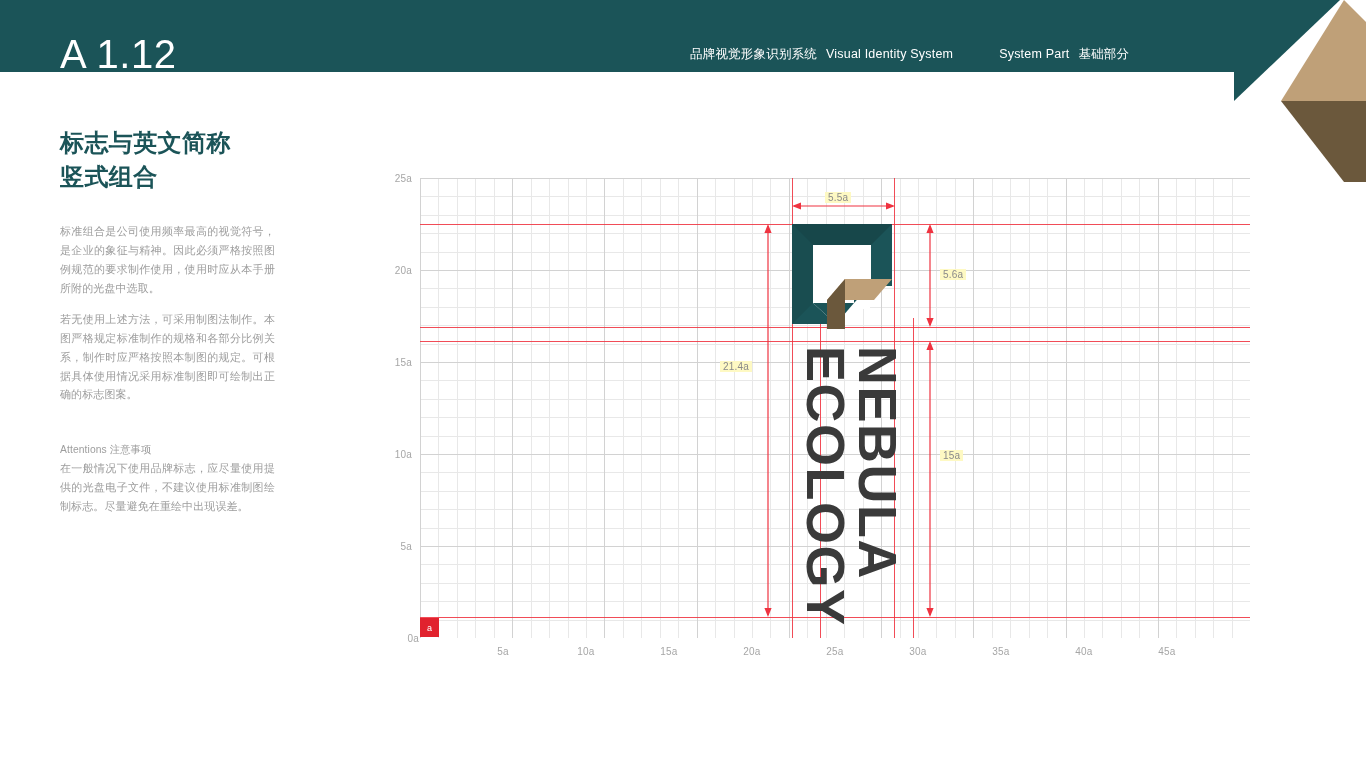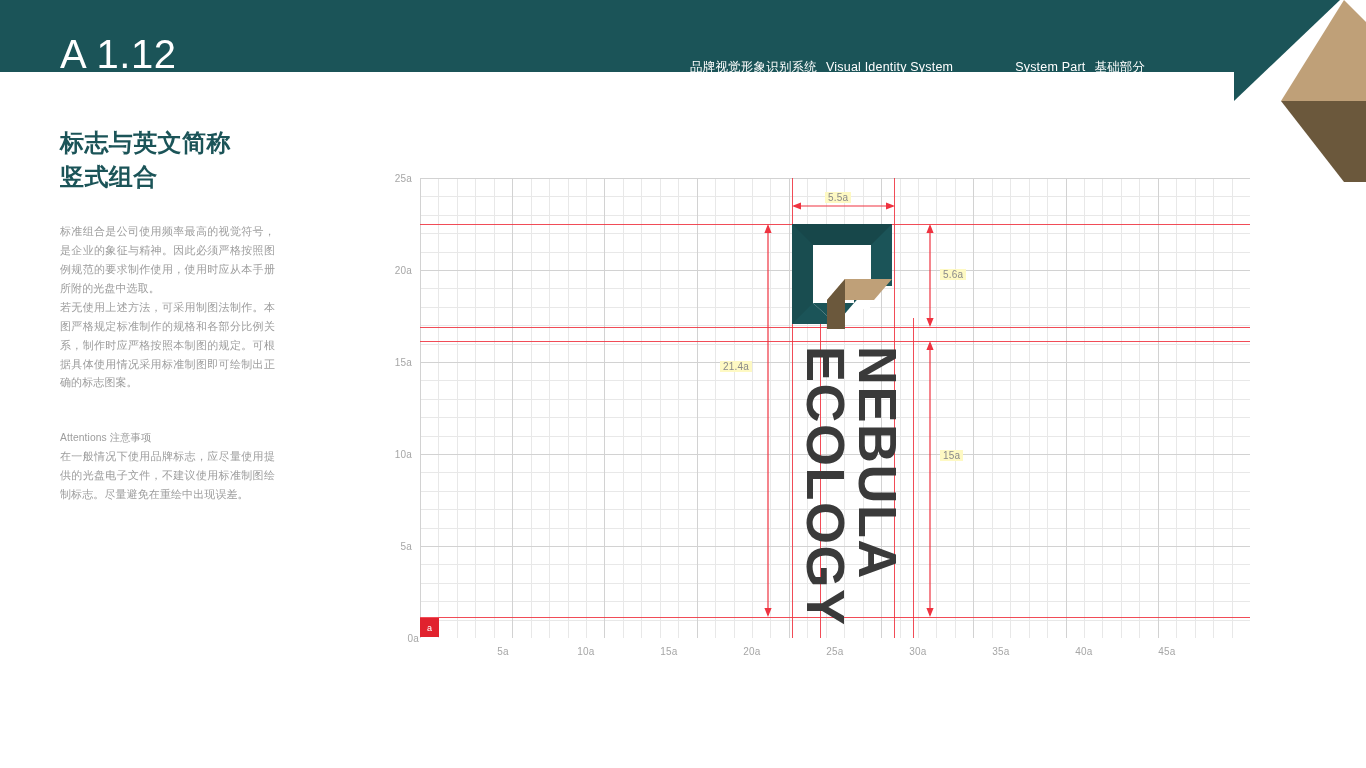--- a/index.html
+++ b/index.html
@@ -27,24 +27,24 @@
     position: absolute;
     left: 60px; top: 32px;
     color: #ffffff;
     font-size: 40px;
     font-weight: 400;
     letter-spacing: 0.5px;
     white-space: nowrap;
   }
   #header-meta {
     position: absolute;
-    left: 690px; top: 59px;
+    left: 690px; top: 46px;
     display: flex;
     align-items: center;
-    gap: 62px;
+    gap: 46px;
     white-space: nowrap;
   }
   .header-meta-txt {
     color: #ffffff;
     font-size: 12.5px;
     font-weight: 400;
     letter-spacing: 0.2px;
   }
   .header-meta-txt .en { margin-left: 9px; }
 
@@ -71,21 +71,21 @@
     white-space: pre-line;
   }
   .side-para {
     color: #9d9d9d;
     font-size: 11px;
     line-height: 1.72;
     letter-spacing: 0.1px;
     text-align: justify;
   }
   #side-para-1 { margin-top: 28px; }
-  #side-para-2 { margin-top: 0px; }
+  #side-para-2 { margin-top: 12px; }
   #attentions-block { margin-top: 37px; }
   #attentions-title {
     color: #9d9d9d;
     font-size: 10.3px;
     line-height: 1.72;
     letter-spacing: 0.1px;
   }
 
   
   #diagram {

